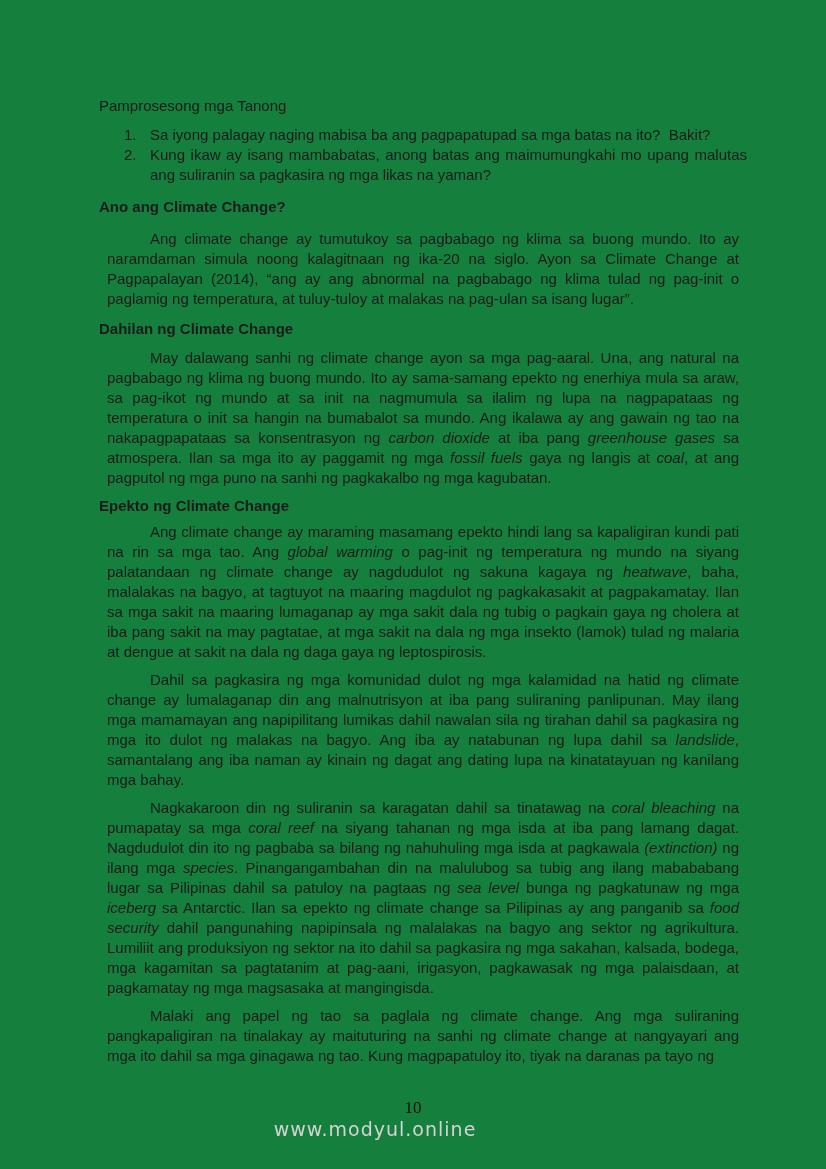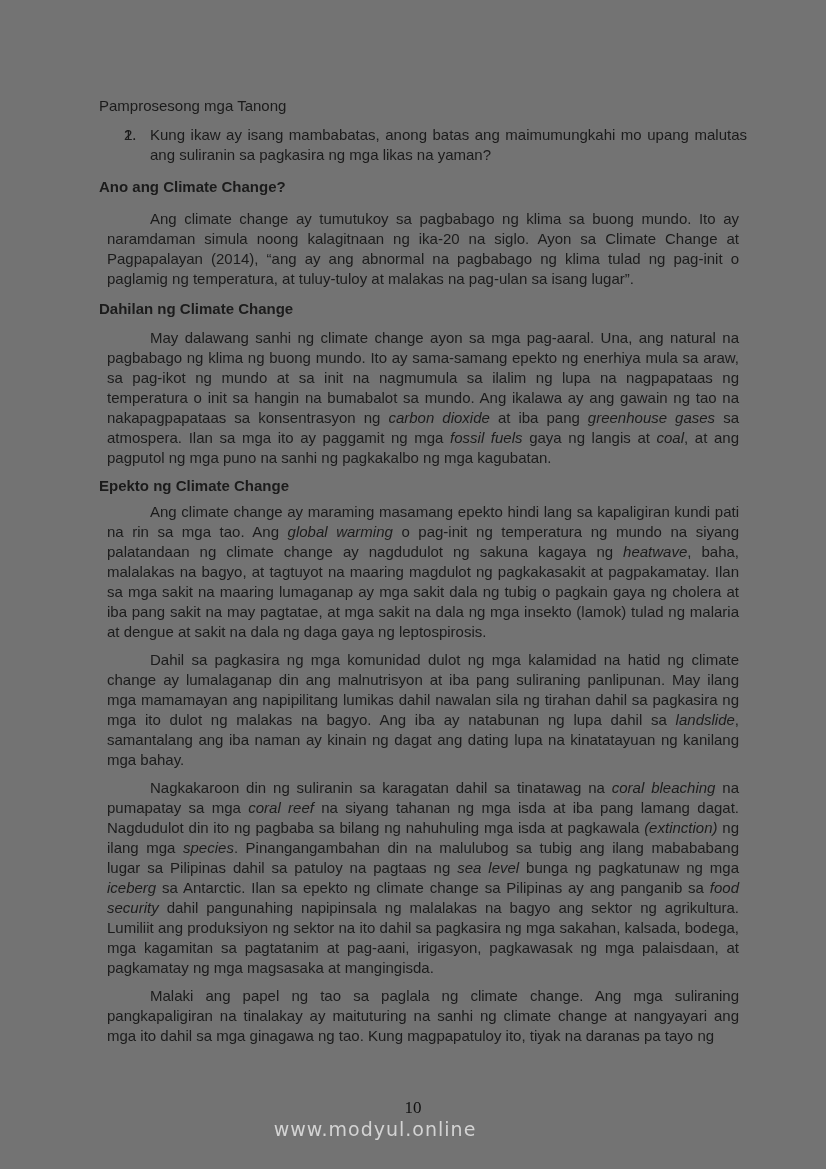--- a/index.html
+++ b/index.html
@@ -4,21 +4,21 @@
 <style>
   html, body {
     margin: 0;
     padding: 0;
     background: #ffffff;
   }
   .page {
     position: relative;
     width: 826px;
     height: 1169px;
-    background: #737373;
+    background: #15803d;
     color: #1b1b1b;
     font-family: "Liberation Sans", "DejaVu Sans", sans-serif;
     font-size: 15px;
     line-height: 20px;
     overflow: hidden;
   }
   .content {
     position: absolute;
     left: 99px;
     top: 96px;
@@ -89,20 +89,21 @@
 <body>
 
 <div class="page">
   <div class="content">
 
     <div class="h-plain">Pamprosesong mga Tanong</div>
 
     <div class="qlist">
       <div class="q-item">
         <span class="q-num">1.</span>
+        <span>Sa iyong palagay naging mabisa ba ang pagpapatupad sa mga batas na ito? &nbsp;Bakit?</span>
       </div>
       <div class="q-item">
         <span class="q-num">2.</span>
         <span>Kung ikaw ay isang mambabatas, anong batas ang maimumungkahi mo upang malutas ang suliranin sa pagkasira ng mga likas na yaman?</span>
       </div>
     </div>
 
 
     <div class="h-bold" id="h-ano">Ano ang Climate Change?</div>
 

